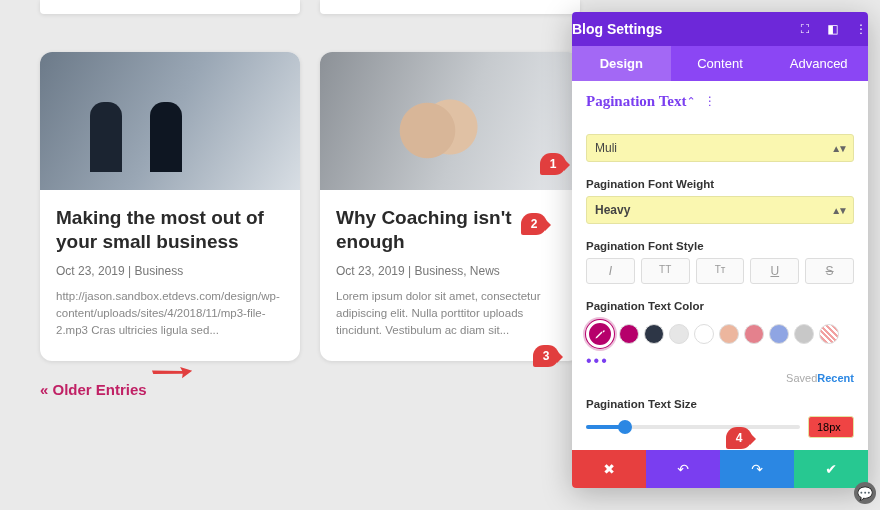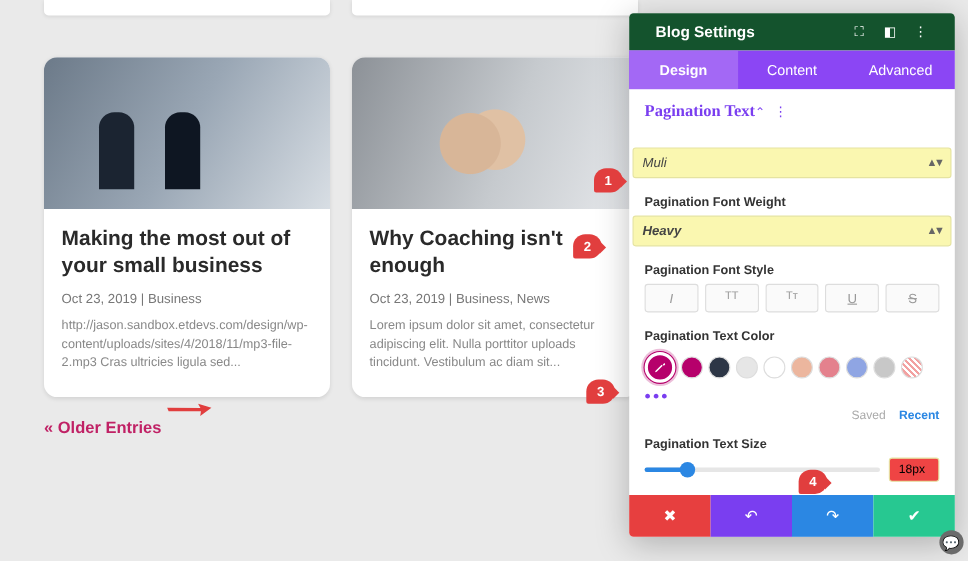--- a/index.html
+++ b/index.html
@@ -17,48 +17,48 @@
   .img2::before{content:"";position:absolute;left:40px;top:40px;width:150px;height:70px;background:radial-gradient(circle at 45% 55%,#d8b698 0%,#d8b698 30%,transparent 31%),radial-gradient(circle at 60% 50%,#e0c1a4 0%,#e0c1a4 28%,transparent 29%);}
   .card-body { padding: 16px 16px 22px; }
   .card-title { font-size: 19px; font-weight: 700; color: #2a2a2a; line-height: 1.25; margin-bottom: 10px; }
   .card-meta { font-size: 12px; color: #777; margin-bottom: 10px; }
   .card-excerpt { font-size: 11.5px; color: #888; line-height: 1.5; }
   .older { padding: 20px 40px; font-size: 15px; font-weight: 800; color: #c02165; position:relative; }
   .arrow-older { position:absolute; left:150px; top:-5px; width:40px; height:30px; color:#e13e3e; transform:rotate(35deg);}
   .arrow-older svg{width:40px;height:30px;fill:#e13e3e;}
   
   .panel { position: absolute; top: 12px; right: 12px; width: 296px; background: #fff; box-shadow: 0 6px 30px rgba(0,0,0,.25); border-radius: 4px; font-size: 12px; }
-  .panel-head { background: #14532d; color: #fff; padding: 9px 24px; display: flex; align-items: center; justify-content: space-between; border-radius:4px 4px 0 0;}
+  .panel-head { background: #6d28d9; color: #fff; padding: 9px 0; display: flex; align-items: center; justify-content: space-between; border-radius:4px 4px 0 0;}
   .panel-title { font-weight: 700; font-size: 14px; }
   .head-icons { display: flex; gap: 14px; }
   .head-icons span { width: 14px; height: 14px; display: flex; align-items:center; justify-content:center; }
   .tabs { display: flex; background: #8b46f4; color: #fff; }
   .tab { flex: 1; text-align: center; padding: 10px 0; font-size: 13px; cursor: pointer; }
   .tab.active { background: #a368f5; font-weight:700; }
   .section { padding: 12px 14px 4px; }
   .sec-row { display:flex; align-items:center; justify-content:flex-start; margin-bottom:20px;font-family:Liberation Serif, serif;}
   .sec-title { color: #7a3ef0; font-size: 15px; font-weight: 700; }
   .sec-right { display:flex; gap:8px; align-items:center; color:#7a3ef0;}
   .chev { font-size:11px; }
   .group-label { font-weight: 700; font-size: 11.5px; color: #333; padding: 8px 14px 6px; }
-  .field { margin: 0 3px 8px; font-style: italic; }
+  .field { margin: 0 14px 8px; }
   .select { background: #faf7b0; border:1px solid #e5e3a1; padding: 6px 8px; font-size: 12px; color:#444; display:flex; justify-content:space-between; align-items:center; border-radius:3px;}
   .select .arrows { font-size:10px; color:#666; letter-spacing:-3px;}
   .style-btns { display:flex; gap:6px; margin:0 14px 8px;}
   .style-btn { flex:1; border:1px solid #ddd; background:#fafafa; padding:5px 0; text-align:center; font-size:12px; color:#999; border-radius:3px;}
   .style-btn.tt{font-size:10px;}
   .style-btn.u{text-decoration:underline;}
   .style-btn.s{text-decoration:line-through;}
   .swatches { display:flex; gap:5px; align-items:center; margin:2px 14px 4px;}
   .sw { width:20px; height:20px; border-radius:50%; border:1px solid #ddd; }
   .sw.picker { width:28px;height:28px;background:#b6006b;border:3px solid #fff;box-shadow:0 0 0 1px #b6006b, 0 0 0 3px rgba(180,0,107,.25); display:flex;align-items:center;justify-content:center;}
   .sw.picker svg{width:12px;height:12px;fill:#fff;}
   .sw.stripe { background: repeating-linear-gradient(45deg,#f2a1a1 0,#f2a1a1 2px,#fff 2px,#fff 4px);}
   .dots3 { margin:4px 14px 2px; color:#7a3ef0; font-size:16px; letter-spacing:2px;}
-  .saved-row { display:flex; justify-content:flex-end; gap:12px; font-size:11px; margin:0 14px 6px;}
+  .saved-row { display:flex; justify-content:flex-end; font-size:11px; margin:0 14px 6px;}
   .saved { color:#aaa;} .recent{color:#2b87e3;font-weight:600;}
   .size-row { display:flex; align-items:center; gap:8px; margin:0 14px 12px;}
   .slider { flex:1; height:4px; background:#e6e6e6; border-radius:2px; position:relative;}
   .slider::before{content:"";position:absolute;left:0;top:0;height:4px;width:18%;background:#2b87e3;border-radius:2px;}
   .slider-thumb{position:absolute;left:18%;top:-5px;width:14px;height:14px;border-radius:50%;background:#2b87e3;transform:translateX(-50%);}
   .size-val { background:#ef4444; border:1px solid #e5e3a1; padding:4px 8px; font-size:11px; min-width:46px; text-align:left; border-radius:3px;}
   .panel-foot { display:flex; }
   .foot-btn { flex:1; padding:11px 0; text-align:center; color:#fff; font-size:14px;}
   .fb-red{background:#e73f3f;} .fb-purple{background:#7a3ef0;} .fb-blue{background:#2b87e3;} .fb-green{background:#27c891;border-radius:0 0 4px 0;}
   .fb-red{border-radius:0 0 0 4px;}

